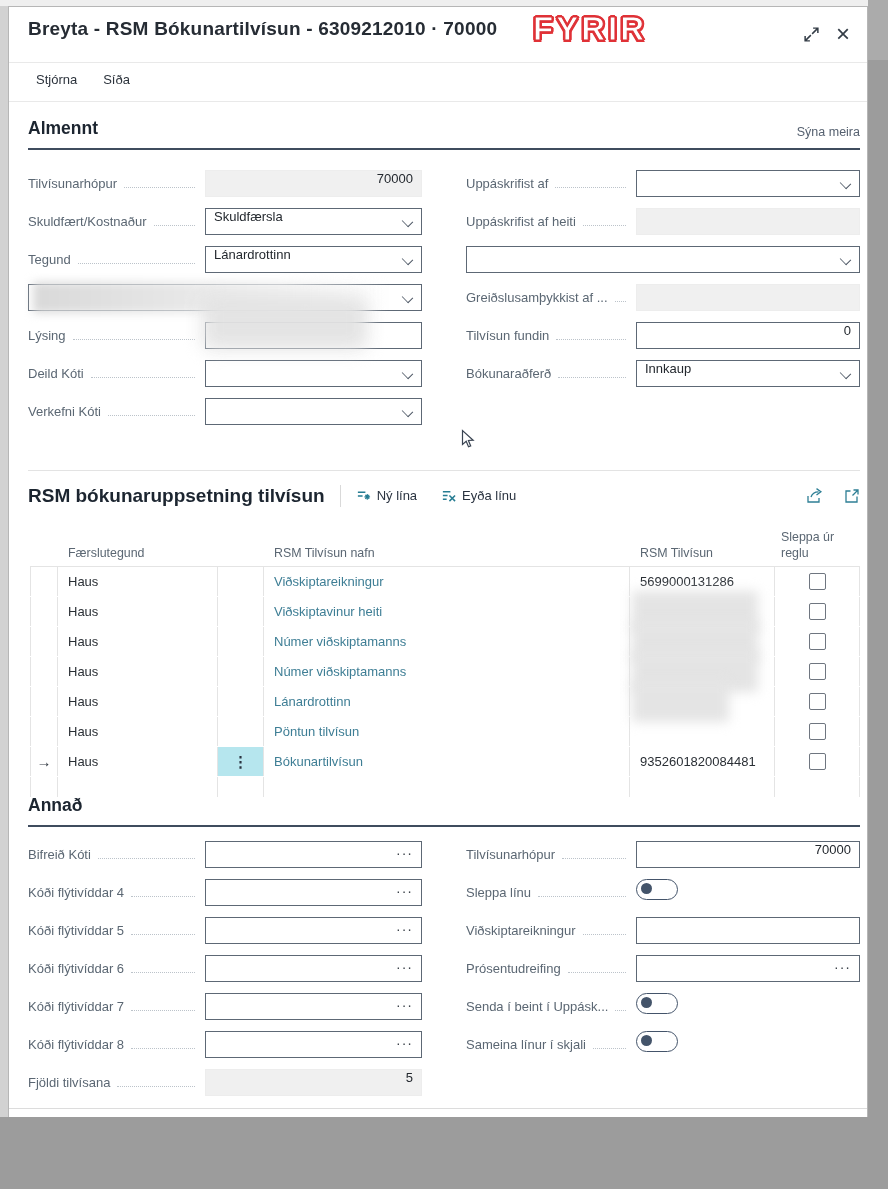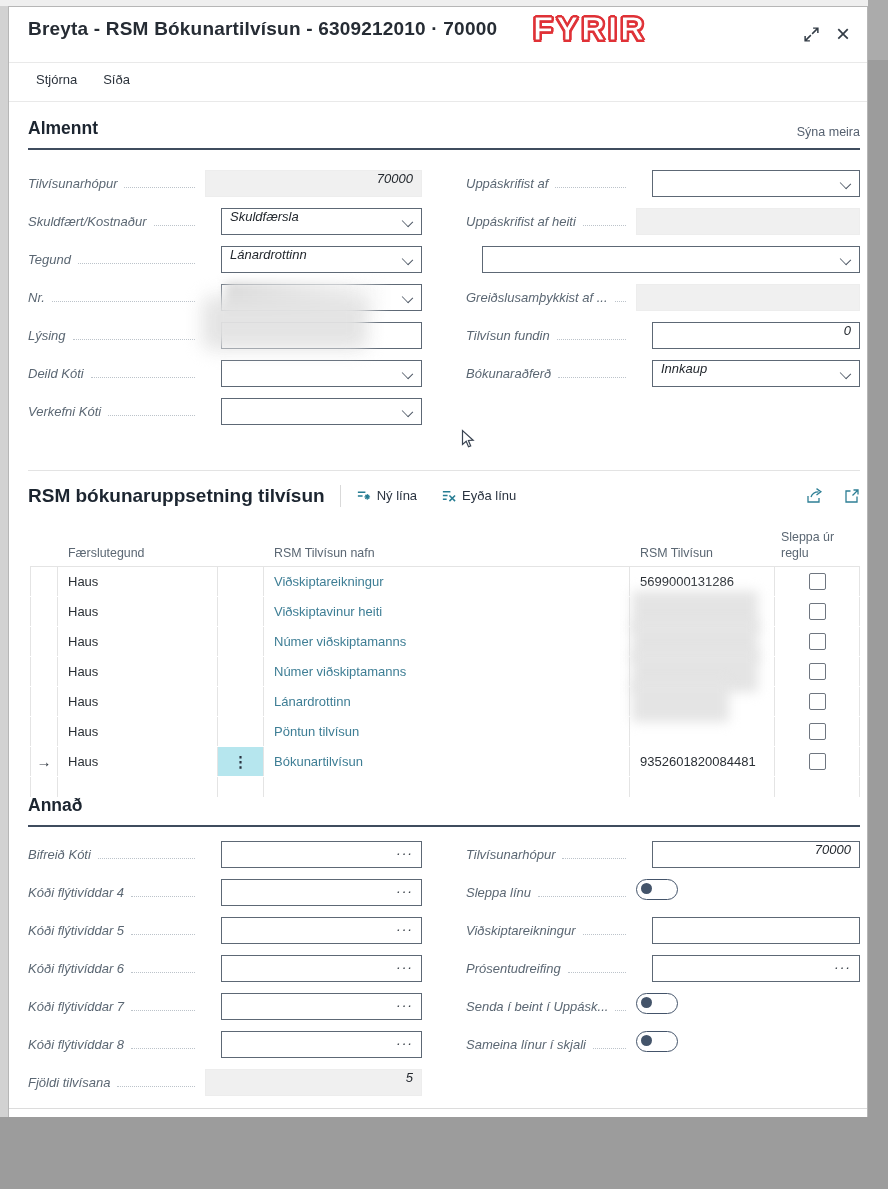--- a/index.html
+++ b/index.html
@@ -21,27 +21,27 @@
 
   .hr{position:absolute;height:1px;background:#e9e9e9;}
   .menu{position:absolute;left:36px;top:72px;display:flex;gap:26px;font-size:13px;color:#2c333c;}
   .menu span{cursor:pointer;}
 
   .sech{position:absolute;left:28px;width:832px;display:flex;justify-content:space-between;align-items:flex-end;border-bottom:2px solid #3f4c5e;padding-bottom:9px;box-sizing:border-box;}
   .sech .h{font-size:17.5px;font-weight:700;color:#1c2530;}
   .showmore{font-size:12.5px;color:#566170;cursor:pointer;}
 
   .fcol{position:absolute;display:flex;flex-direction:column;width:394px;}
-  .fr{display:flex;height:38px;align-items:flex-start;font-style:italic;}
+  .fr{display:flex;height:38px;align-items:flex-start;}
   .fl{width:177px;flex:none;display:flex;height:27px;}
   .r .fl{width:170px;}
   .lb{font-size:13px;color:#5b6773;white-space:nowrap;line-height:27px;}
   .ld{flex:1;border-bottom:1px dotted #bcc3ca;margin:0 10px 9px 7px;min-width:5px;}
   .ct{position:relative;flex:1;height:27px;box-sizing:border-box;font-size:13px;color:#23282e;display:flex;align-items:flex-start;padding:0 8px;}
-  .bd{border:1px solid #5d6875;background:#fff;margin-left:16px;}
+  .bd{border:1px solid #5d6875;background:#fff;}
   .ro{background:#f0f0f0;border:1px solid #ededed;}
   .num{justify-content:flex-end;}
   .plain{padding:0;}
   .chev{position:absolute;right:9px;top:8px;width:8px;height:8px;border-right:1.4px solid #4c5664;border-bottom:1.4px solid #4c5664;transform:rotate(45deg) scaleY(.8);}
   .ell{position:absolute;right:8px;top:3px;color:#3b424a;font-size:14px;letter-spacing:1px;}
   .tg{width:42px;height:21px;border:1.5px solid #44546a;border-radius:12px;background:#fff;position:relative;display:inline-block;box-sizing:border-box;cursor:pointer;}
   .knob{position:absolute;left:4px;top:3px;width:11px;height:11px;border-radius:50%;background:#44546a;}
 
   .bblob{position:absolute;left:4px;top:-3px;right:30px;bottom:-3px;background:linear-gradient(90deg,#d9d9d9,#f1f1f1 70%,rgba(255,255,255,0));filter:blur(5px);pointer-events:none;}
   .bblob.gray{background:linear-gradient(90deg,#cccccc,#e7e7e7 75%,rgba(240,240,240,0));}
@@ -138,24 +138,20 @@
       <div class="fl">
           <span class="lb">Tegund</span>
           <span class="ld"></span>
         </div>
       <div class="ct bd">
           <span>Lánardrottinn</span>
           <span class="chev"></span>
         </div>
     </div>
     <div class="fr">
-      <div class="fl">
-          <span class="lb">Nr.</span>
-          <span class="ld"></span>
-        </div>
       <div class="ct bd">
           <span class="bblob"></span>
           <span class="chev"></span>
         </div>
     </div>
     <div class="fr">
       <div class="fl">
           <span class="lb">Lýsing</span>
           <span class="ld"></span>
         </div>

